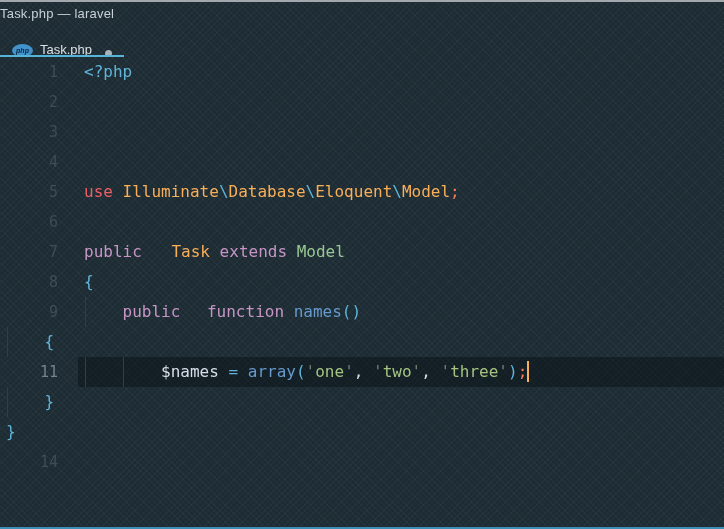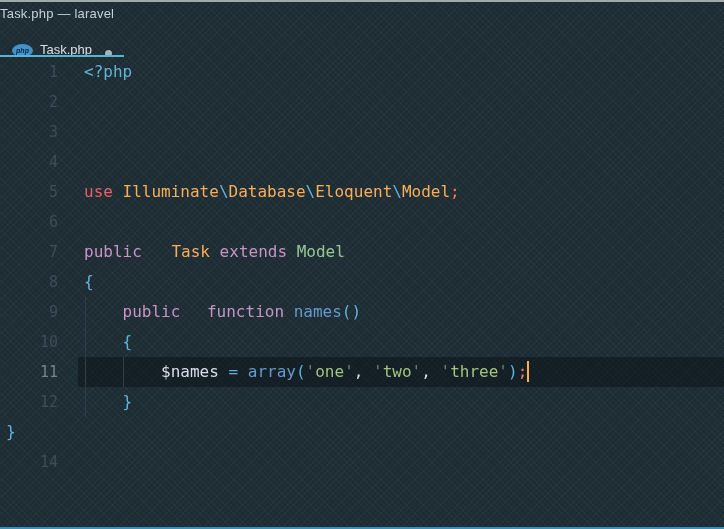--- a/index.html
+++ b/index.html
@@ -148,29 +148,27 @@
       </div>
       <div class="line">
         <div class="gutter-num">8</div>
         <div class="code-cell"><span style="color: rgb(95, 180, 216);">{</span></div>
       </div>
       <div class="line">
         <div class="gutter-num">9</div>
         <div class="code-cell"><span class="indent-guide" style="left: 6.5px;"></span><span>    </span><span style="color: rgb(198, 149, 198);">public</span><span> </span><span style="color: rgb(198, 149, 198); margin-left: 17px;">function</span><span> </span><span style="color: rgb(102, 153, 204); text-align: right;">names</span><span style="color: rgb(95, 180, 216);">()</span></div>
       </div>
       <div class="line">
-        <div class="gutter-num">10</div>
         <div class="code-cell"><span class="indent-guide" style="left: 6.5px;"></span><span>    </span><span style="color: rgb(95, 180, 216);">{</span></div>
       </div>
       <div class="line active">
         <div class="gutter-num">11</div>
         <div class="code-cell"><span class="indent-guide" style="left: 6.5px;"></span><span class="indent-guide" style="left: 45.028px;"></span><span>        </span><span style="color: rgb(216, 222, 233);">$names</span><span> </span><span style="color: rgb(95, 180, 216);">=</span><span> </span><span style="color: rgb(102, 153, 204);">array</span><span style="color: rgb(95, 180, 216);">(</span><span style="color: rgb(110, 127, 116);">'</span><span style="color: rgb(165, 195, 128);">one</span><span style="color: rgb(110, 127, 116);">'</span><span style="color: rgb(216, 222, 233);">,</span><span> </span><span style="color: rgb(110, 127, 116);">'</span><span style="color: rgb(165, 195, 128);">two</span><span style="color: rgb(110, 127, 116);">'</span><span style="color: rgb(216, 222, 233);">,</span><span> </span><span style="color: rgb(110, 127, 116);">'</span><span style="color: rgb(165, 195, 128);">three</span><span style="color: rgb(110, 127, 116);">'</span><span style="color: rgb(95, 180, 216);">)</span><span style="color: rgb(249, 123, 88);">;</span><span class="caret" style="background: rgb(249, 174, 88);"></span></div>
       </div>
       <div class="line">
-        <div class="gutter-num">12</div>
         <div class="code-cell"><span class="indent-guide" style="left: 6.5px;"></span><span>    </span><span style="color: rgb(95, 180, 216);">}</span></div>
       </div>
       <div class="line">
         <div class="code-cell"><span style="color: rgb(95, 180, 216);">}</span></div>
       </div>
       <div class="line">
         <div class="gutter-num">14</div>
         <div class="code-cell"></div>
       </div>
     </div>

